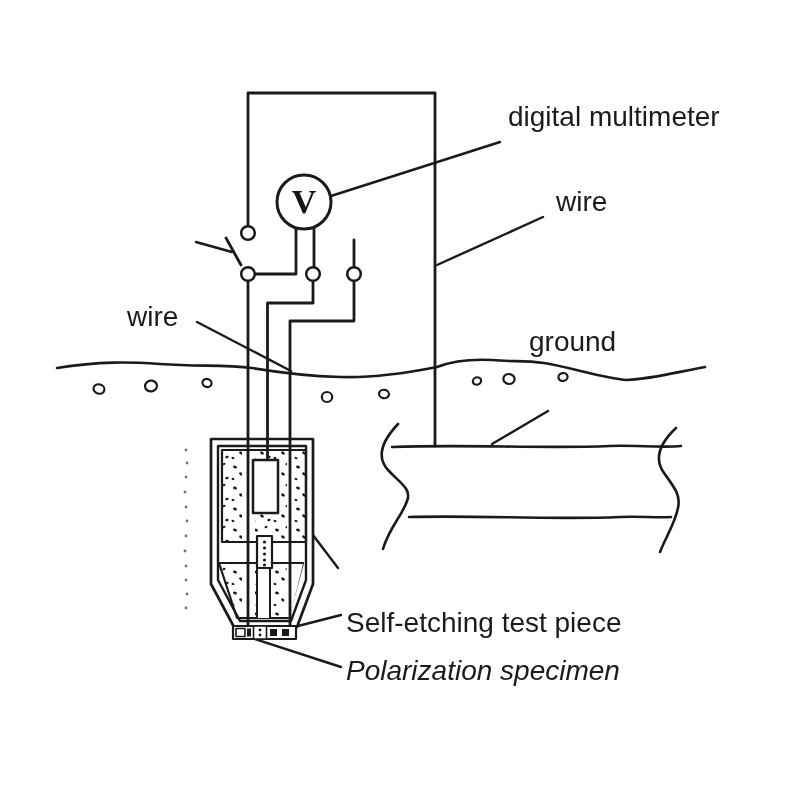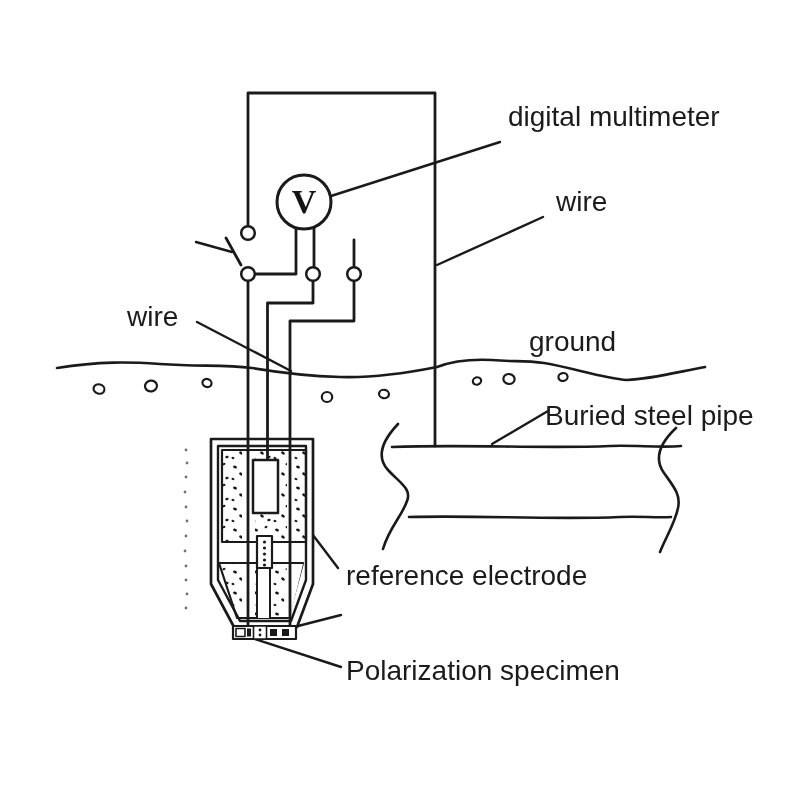--- a/index.html
+++ b/index.html
@@ -9,21 +9,21 @@
   .label{position:absolute;color:#1b1b1b;font-size:28px;line-height:1.15;white-space:nowrap;}
   .lbl-dm{left:508px;top:101px;}
   .lbl-wire-right{left:556px;top:186px;}
   .lbl-ground{left:529px;top:286px;margin-top:40px;}
   .lbl-copper{left:13px;top:209px;}
   .lbl-wire-left{left:127px;top:301px;}
   .lbl-pipe{left:545px;top:400px;}
   .lbl-probe{left:46px;top:481px;width:170px;white-space:normal;line-height:1.55;}
   .lbl-ref{left:346px;top:560px;}
   .lbl-self{left:346px;top:607px;}
-  .lbl-polar{left:346px;top:655px;}
+  .lbl-polar{left:346px;top:655px;font-style:italic;}
   .meter-v{position:absolute;left:284px;top:183px;width:40px;text-align:center;
            font-family:"Liberation Serif", serif;font-weight:700;font-size:34px;color:#141414;}
 </style>
 </head>
 <body>
 
 <div id="stage">
 
   <svg id="art" width="800" height="800" viewBox="0 0 800 800">
     <defs>
@@ -153,20 +153,19 @@
 
   <div class="label lbl-dm">digital multimeter</div>
 
   <div class="label lbl-wire-right">wire</div>
 
   <div class="label lbl-ground">ground</div>
 
 
   <div class="label lbl-wire-left">wire</div>
 
-  <div class="label lbl-pipe">Buried steel pipe</div>
 
 
-  <div class="label lbl-ref">reference electrode</div>
 
+  <div class="label lbl-self">Self-etching test piece</div>
 
   <div class="label lbl-polar">Polarization specimen</div>
 </div>
 
 </body></html>

